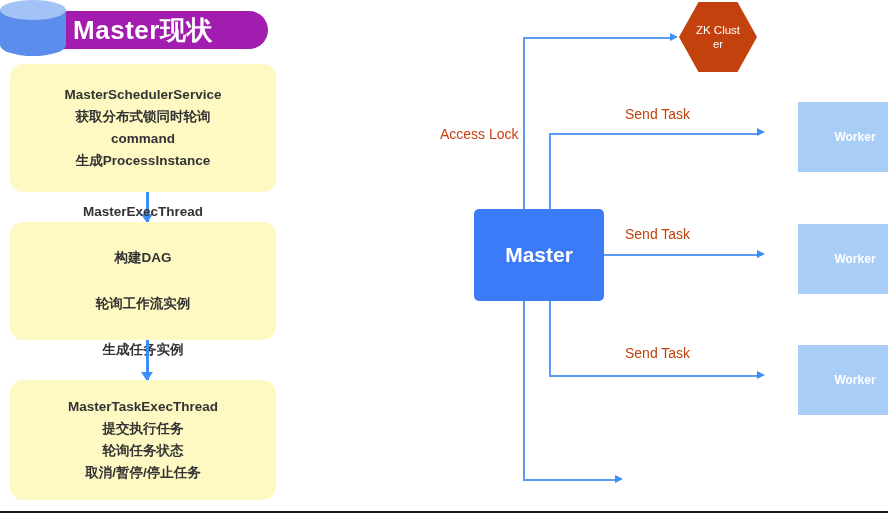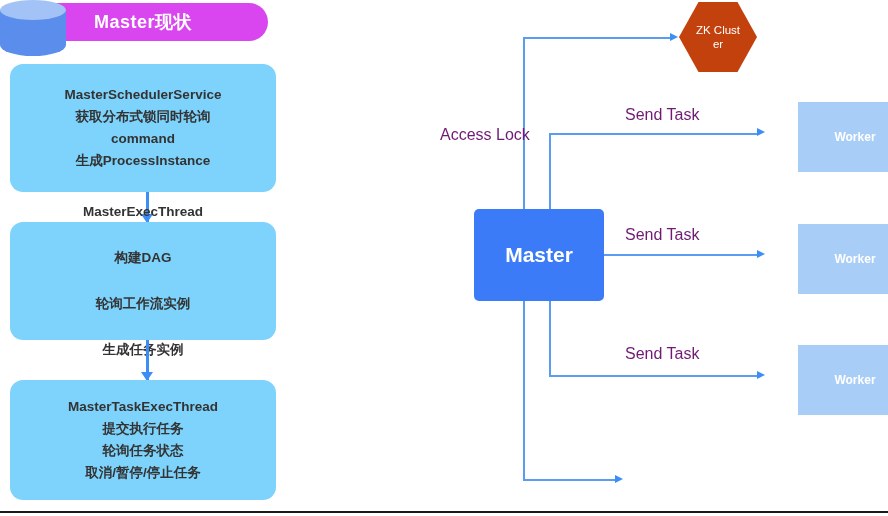--- a/index.html
+++ b/index.html
@@ -19,36 +19,36 @@
   .bottom-rule {
     position: absolute;
     left: 0; top: 511px;
     width: 888px; height: 2px;
     background: #1a1a1a;
   }
 
   
   .title-pill {
     position: absolute;
-    left: 18px; top: 3px;
+    left: 18px; top: 11px;
     width: 250px; height: 38px;
-    background: #d946ef;
+    background: #a21caf;
     border-radius: 19px;
     display: flex; align-items: center; justify-content: center;
     color: #ffffff;
-    font-size: 18px;
+    font-size: 26px;
     font-weight: bold;
     letter-spacing: .5px;
   }
 
   .proc-box {
     position: absolute;
     left: 10px;
     width: 266px;
-    background: #7dd3fc;
+    background: #fef9c3;
     border-radius: 13px;
     display: flex;
     flex-direction: column;
     align-items: center;
     justify-content: center;
     color: #333333;
     font-size: 13.5px;
     font-weight: bold;
     line-height: 1.62;
     text-align: center;
@@ -160,22 +160,22 @@
     position: absolute;
     width: 0; height: 0;
     border-top: 4.5px solid transparent;
     border-bottom: 4.5px solid transparent;
     border-left: 8px solid #3b8ef5;
   }
 
   
   .edge-label {
     position: absolute;
-    color: #701a75;
-    font-size: 16px;
+    color: #c2410c;
+    font-size: 14px;
     white-space: nowrap;
   }
 </style>
 </head>
 <body>
 
 <div id="canvas">
 
   <div class="title-pill">Master现状</div>
 

